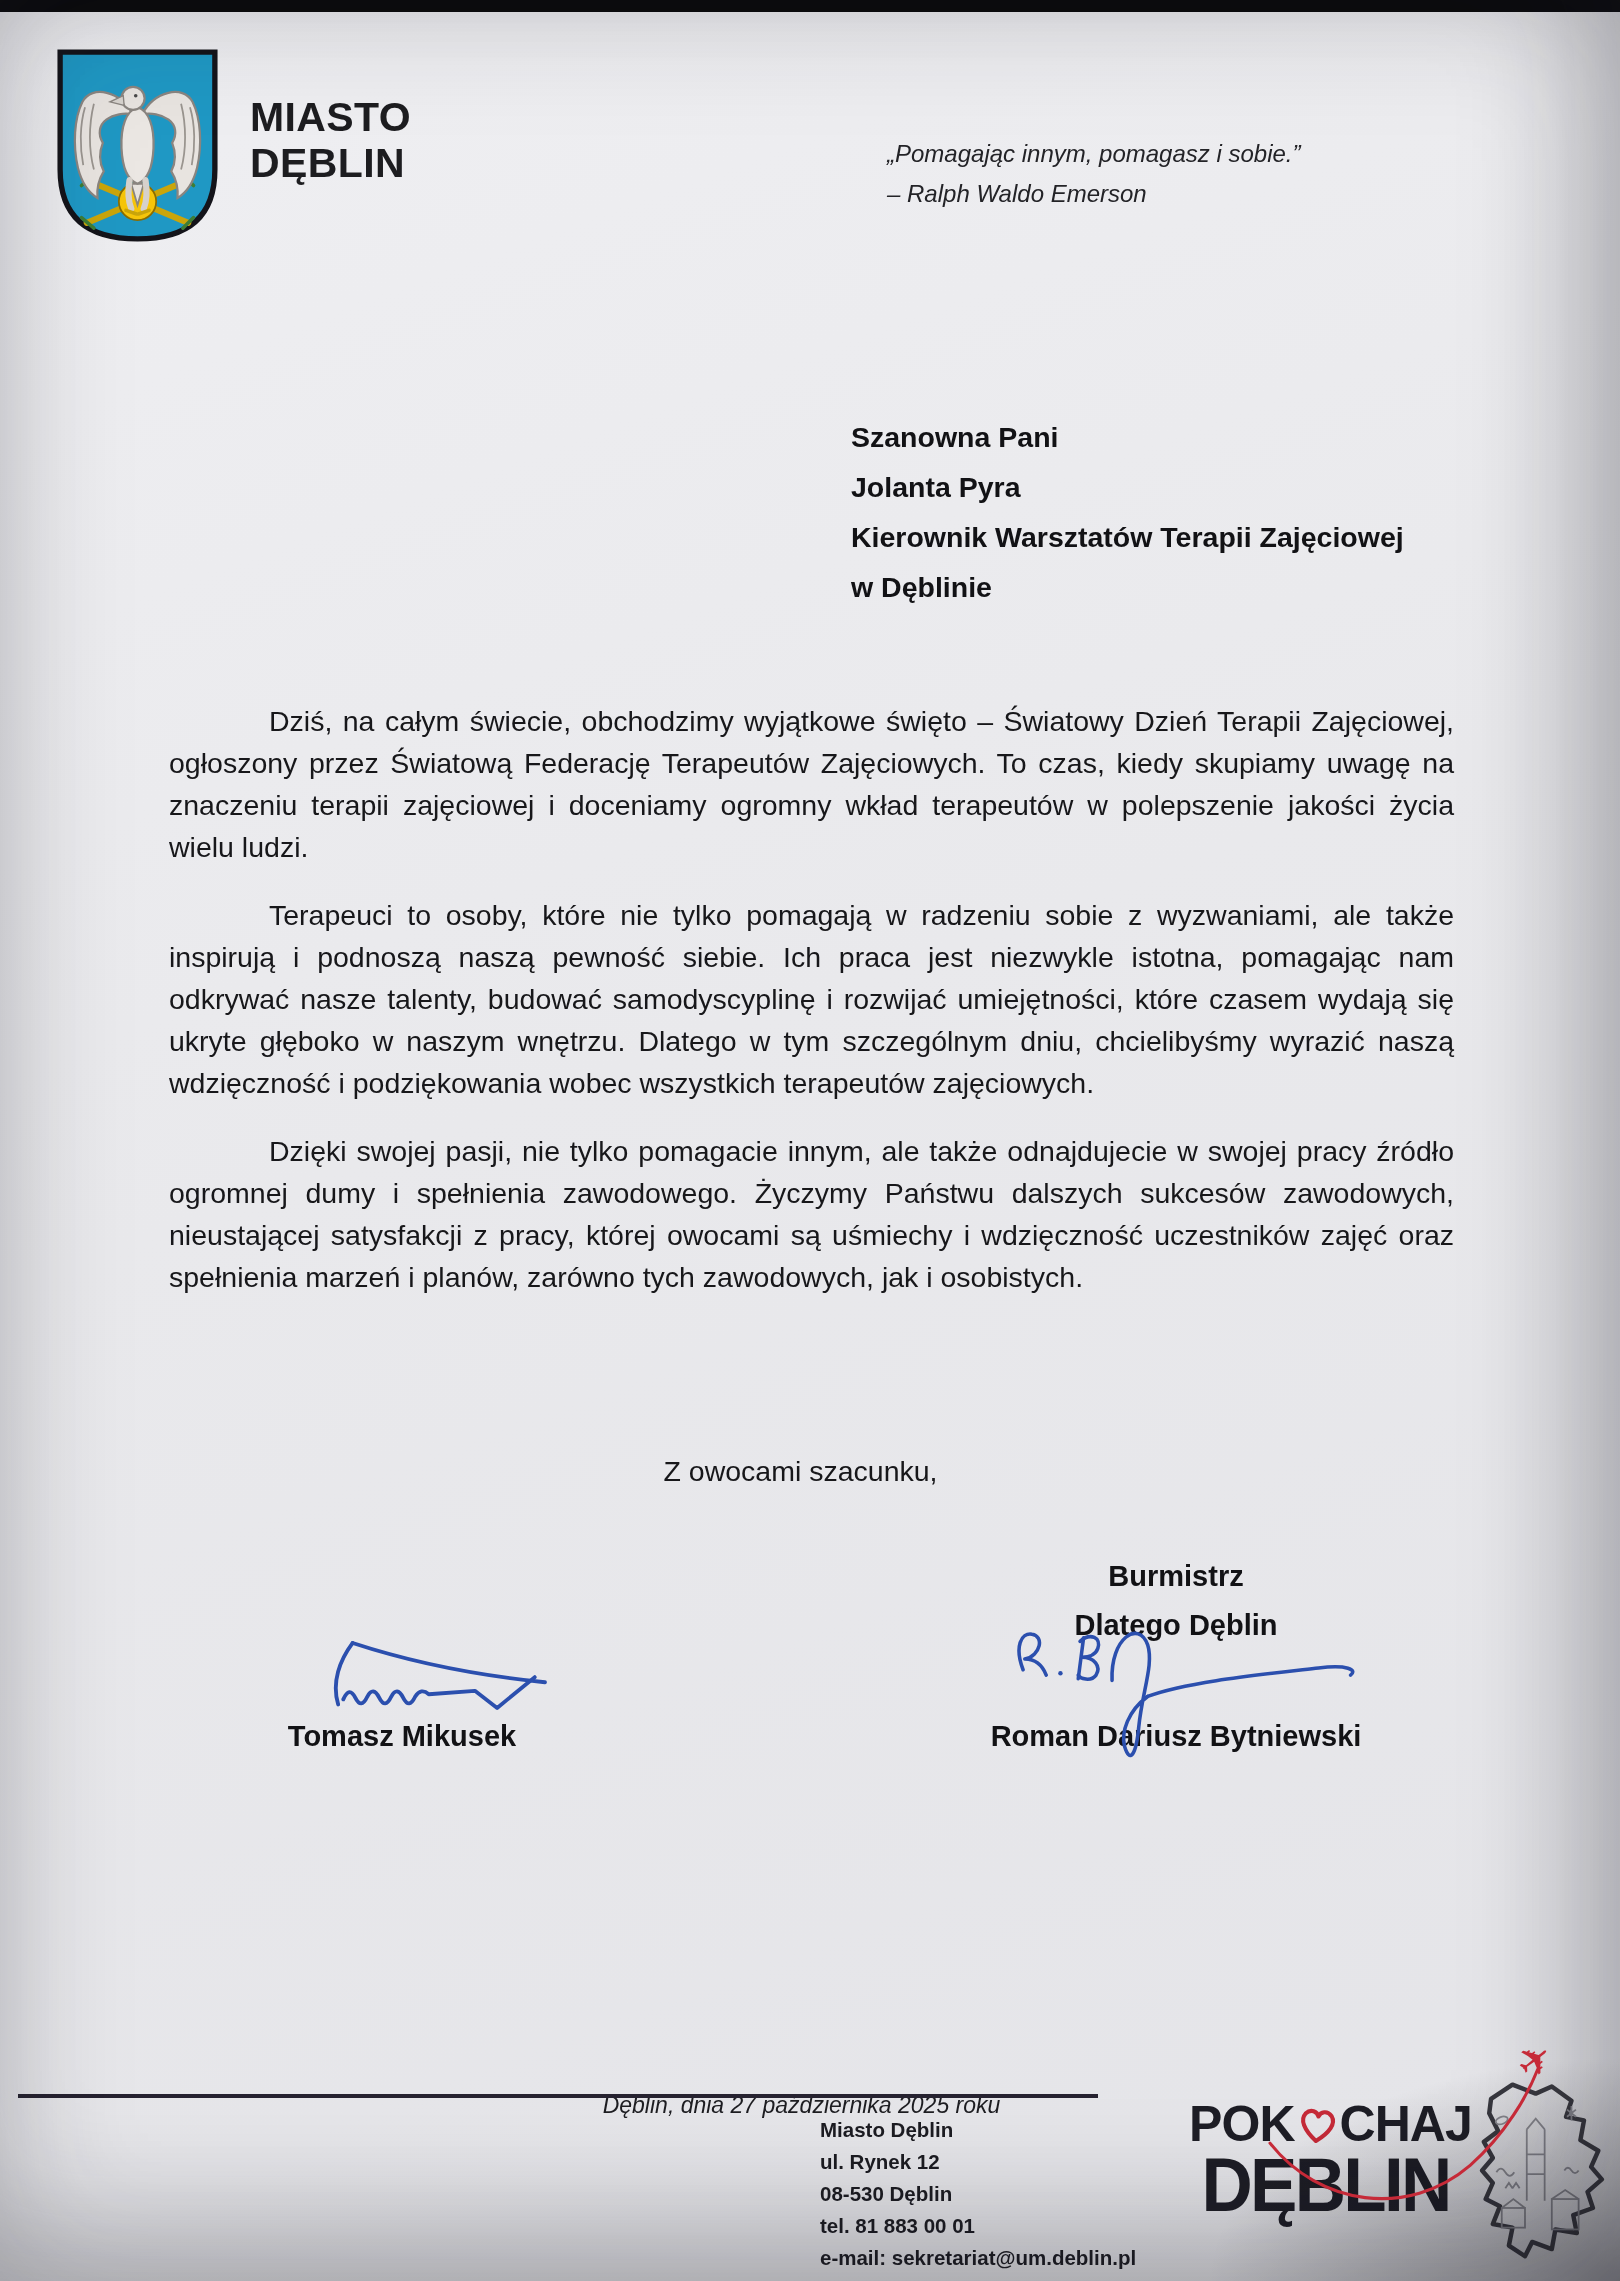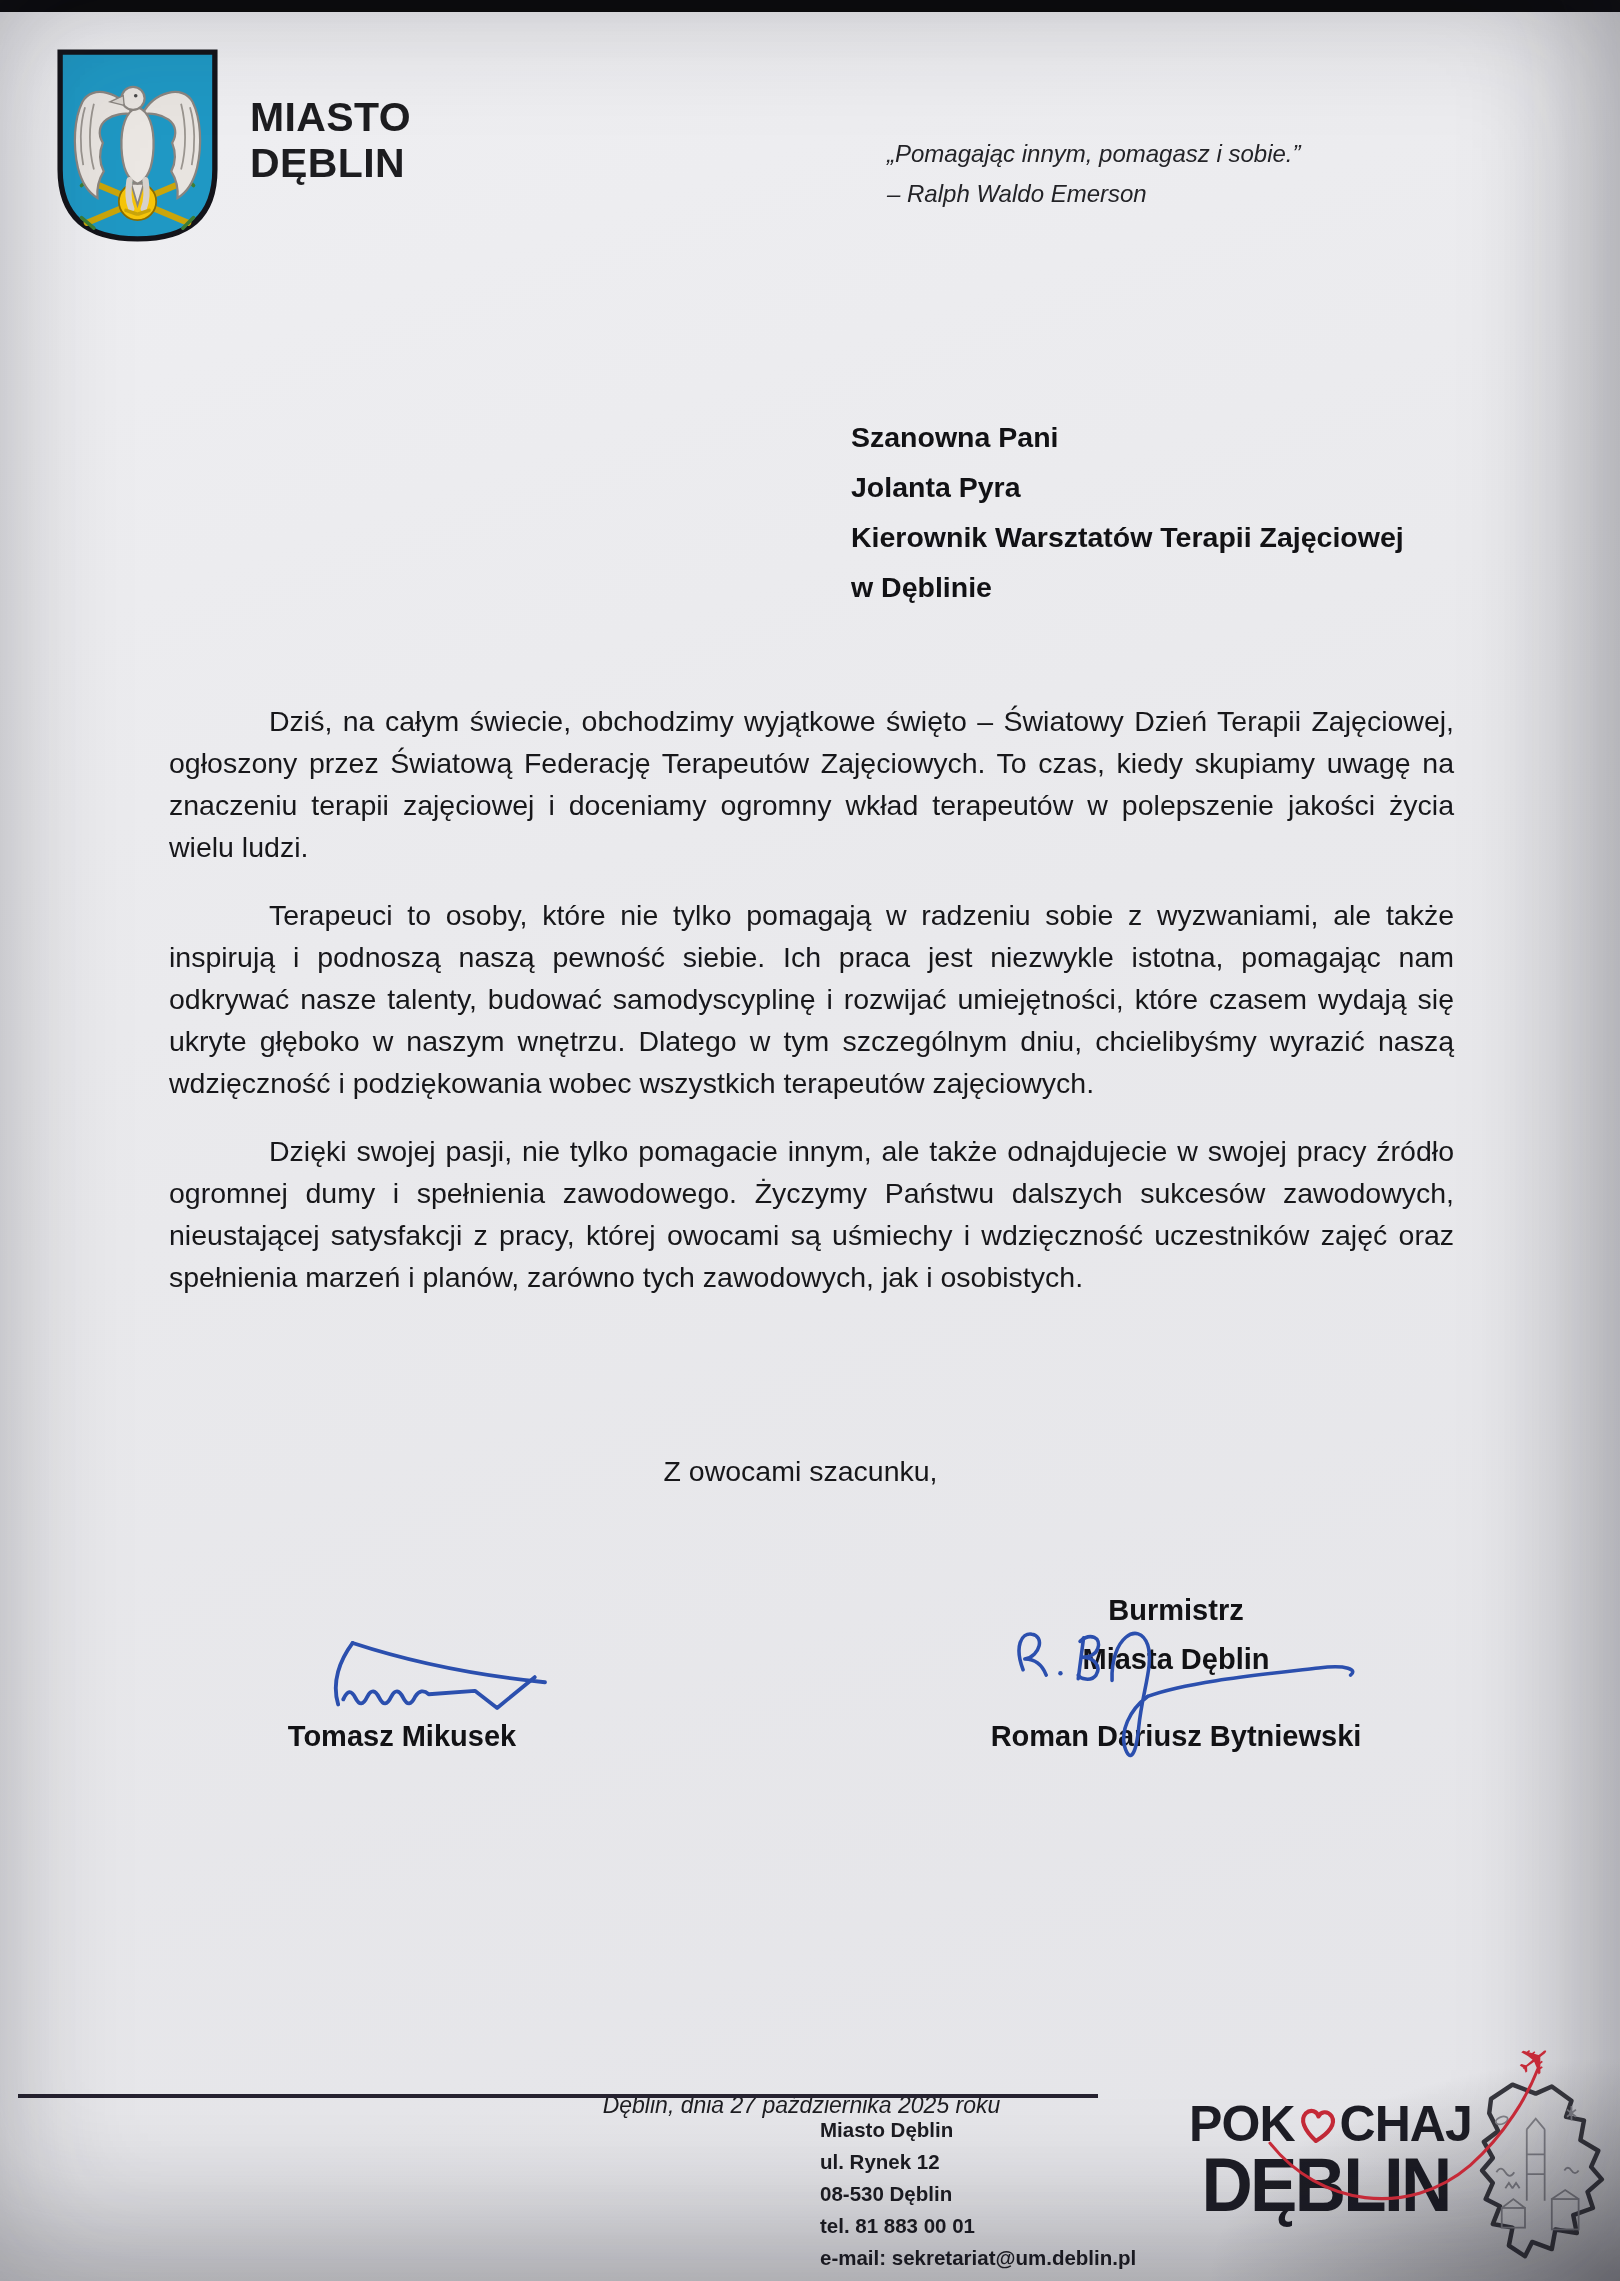--- a/index.html
+++ b/index.html
@@ -93,23 +93,23 @@
 
   <svg class="abs sigsvg" style="left:267px;top:1631px;" width="303" height="94" viewBox="0 0 340 110">
     <g fill="none" stroke="#2b4fae" stroke-width="4.5" stroke-linecap="round" stroke-linejoin="round">
       <path d="M93,14 C78,34 68,60 76,86"></path>
       <path d="M93,14 C160,36 240,52 318,60"></path>
       <path d="M82,80 Q89,64 96,78 Q103,92 110,77 Q117,64 124,78 Q131,92 138,77 Q145,64 152,78 Q159,92 166,77 Q173,66 182,74 L236,70 L262,90 L306,54"></path>
     </g>
   </svg>
   <div class="abs signame" style="left:224px;top:1720px;width:356px;">Tomasz Mikusek</div>
 
-  <div class="abs sigtitle" style="left:953px;top:1552px;width:446px;margin-top:34px;">
+  <div class="abs sigtitle" style="left:953px;top:1552px;width:446px;">
     <div>Burmistrz</div>
-    <div>Miasta Dęblin</div>
+    <div>Dlatego Dęblin</div>
   </div>
   <svg class="abs sigsvg" style="left:998px;top:1611px;z-index:3;" width="383" height="178" viewBox="0 0 430 200">
     <g fill="none" stroke="#2b4fae" stroke-width="4" stroke-linecap="round" stroke-linejoin="round">
       <path d="M28,66 C18,40 26,24 38,26 C52,28 48,50 30,54 C42,54 50,62 54,72"></path>
       <circle cx="70" cy="70" r="2.5" fill="#2b4fae" stroke="none"></circle>
       <path d="M96,30 L90,76"></path>
       <path d="M92,34 C104,24 116,30 112,42 C109,51 98,52 94,52 C108,52 116,62 110,72 C104,80 92,76 90,72"></path>
       <path d="M128,78 C126,30 158,10 168,38 C175,60 162,90 158,130 C155,162 148,172 142,152 C138,136 146,112 168,96"></path>
       <path d="M168,96 C210,80 290,72 360,64 C392,60 404,66 396,72"></path>
     </g>

